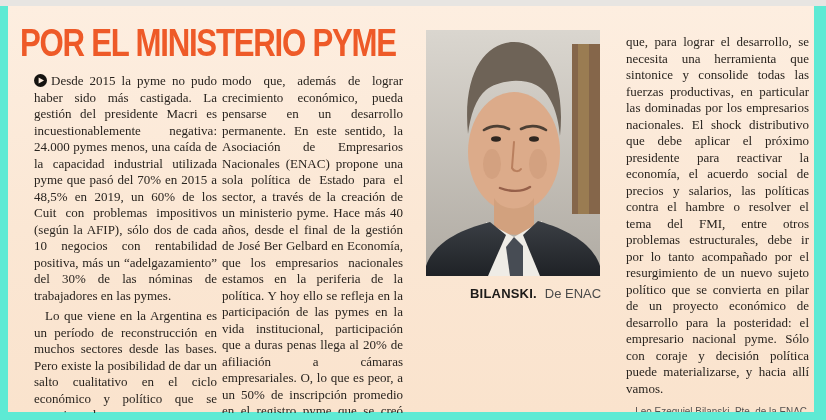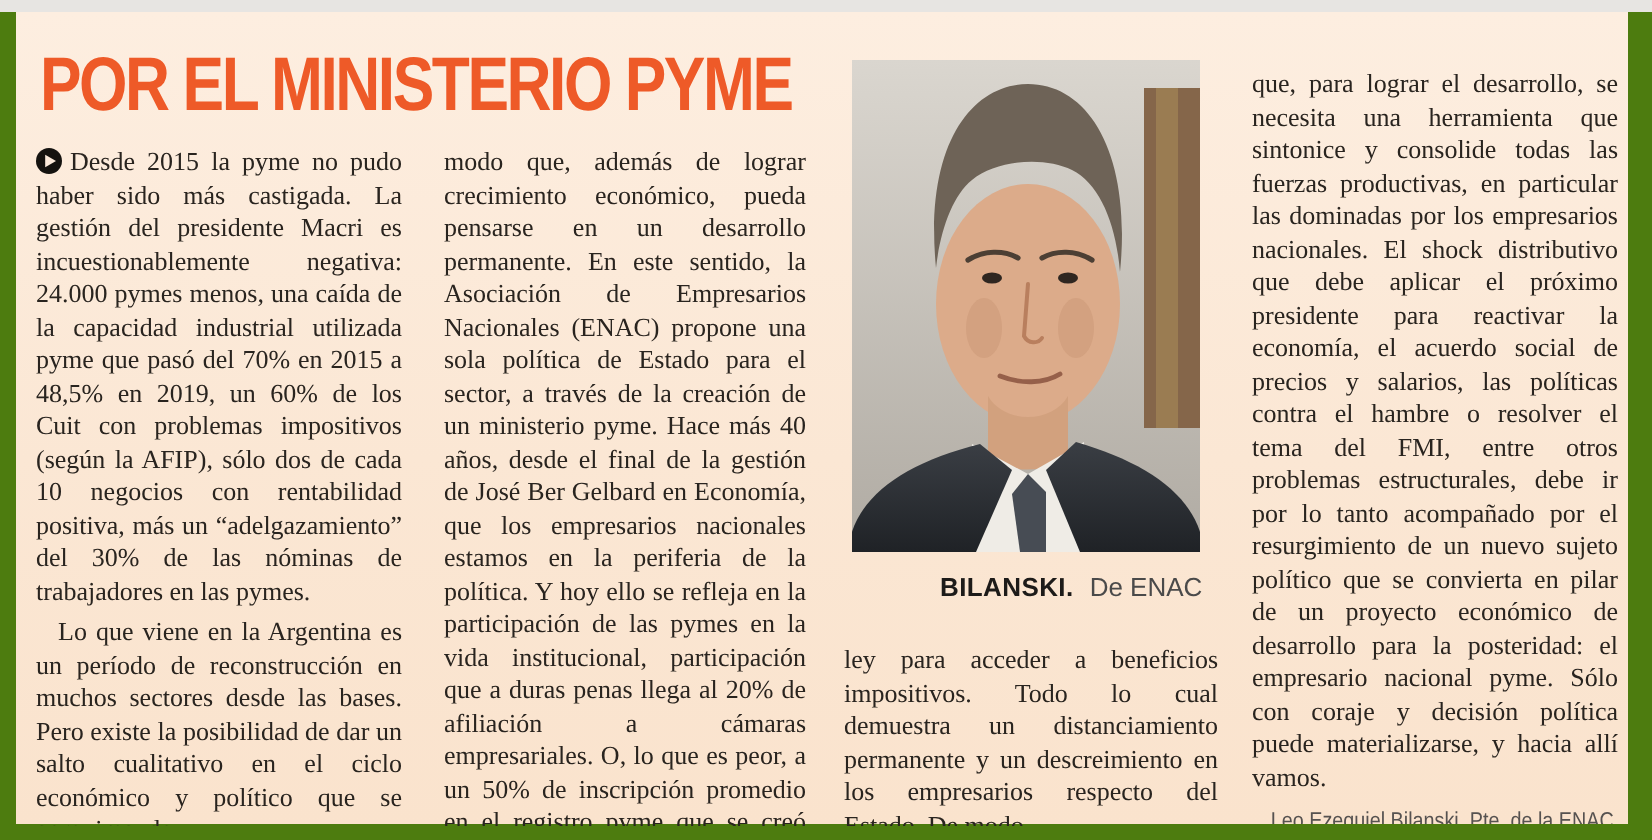--- a/index.html
+++ b/index.html
@@ -1,28 +1,28 @@
 <!DOCTYPE html>
 <html lang="es"><head>
 <meta charset="utf-8">
 <style>
   html,body{margin:0;padding:0;background:#ffffff;}
-  .page{position:relative;width:826px;height:420px;background:#4d7c0f;overflow:hidden;
+  .page{position:relative;width:826px;height:420px;background:#5eead4;overflow:hidden;
         font-family:"Liberation Serif",serif;}
   .topbar{position:absolute;left:0;top:0;width:826px;height:6px;background:#e7e5e2;}
   .panel{position:absolute;left:8px;top:6px;width:806px;height:406px;
          background:linear-gradient(180deg,#fdeee0 0%,#fbe7d4 55%,#fae3cd 100%);}
   .headline{position:absolute;left:12px;top:16px;margin:0;
             font-family:"Liberation Sans",sans-serif;font-weight:bold;
             font-size:38px;letter-spacing:-1.5px;color:#ee5a28;
             transform:scaleX(0.82);transform-origin:left top;white-space:nowrap;}
   .col{position:absolute;overflow:hidden;font-size:13px;line-height:16.5px;
        color:#29241f;text-align:justify;hyphens:auto;-webkit-hyphens:auto;}
   .col p{margin:4px;}
-  .col1{left:6px;top:63px;width:191px;height:344px;}
+  .col1{left:22px;top:63px;width:191px;height:344px;}
   .col2{left:210px;top:63px;width:189px;height:344px;}
   .col3{left:410px;top:312px;width:195px;height:95px;}
   .col4{left:614px;top:24px;width:191px;height:382px;}
   .indent{text-indent:11px;}
   .bullet{display:inline-block;width:13px;height:13px;margin-right:4px;vertical-align:-2px;}
   .photo{position:absolute;left:418px;top:24px;width:174px;height:246px;margin:0;overflow:hidden;}
   .caption{position:absolute;left:418px;top:280px;width:190px;
            font-family:"Liberation Sans",sans-serif;font-size:13px;line-height:15px;
            color:#1d1b19;white-space:nowrap;}
   .cap-bold{font-weight:bold;letter-spacing:0.2px;padding-left:44px;}
@@ -82,23 +82,20 @@
         <path d="M88,207 L80,217 L84,246 L97,246 L97,216 Z" fill="#474c54"></path>
         <path d="M-2,246 C0,220 24,202 64,192 L80,205 L62,246 Z" fill="url(#suit)"></path>
         <path d="M176,246 C174,220 150,202 112,191 L97,205 L114,246 Z" fill="url(#suit)"></path>
       </svg>
     </figure>
 
     <div class="caption">
       <span class="cap-bold">BILANSKI.</span><span class="cap-rest">De ENAC</span>
     </div>
 
-    <div class="col col3">
-      <p>ley para acceder a beneficios impositivos. Todo lo cual demuestra un distanciamiento permanente y un descreimiento en los empresarios respecto del Estado. De modo</p>
-    </div>
 
     <div class="col col4">
       <p>que, para lograr el desarrollo, se necesita una herramienta que sintonice y consolide todas las fuerzas productivas, en particular las dominadas por los empresarios nacionales. El shock distributivo que debe aplicar el próximo presidente para reactivar la economía, el acuerdo social de precios y salarios, las políticas contra el hambre o resolver el tema del FMI, entre otros problemas estructurales, debe ir por lo tanto acompañado por el resurgimiento de un nuevo sujeto político que se convierta en pilar de un proyecto económico de desarrollo para la posteridad: el empresario nacional pyme. Sólo con coraje y decisión política puede materializarse, y hacia allí vamos.</p>
       <div class="byline">
         <div>Leo Ezequiel Bilanski, Pte. de la ENAC,</div>
         <div>Asociación de Empresarios Nacionales</div>
       </div>
     </div>
 
   </div>

